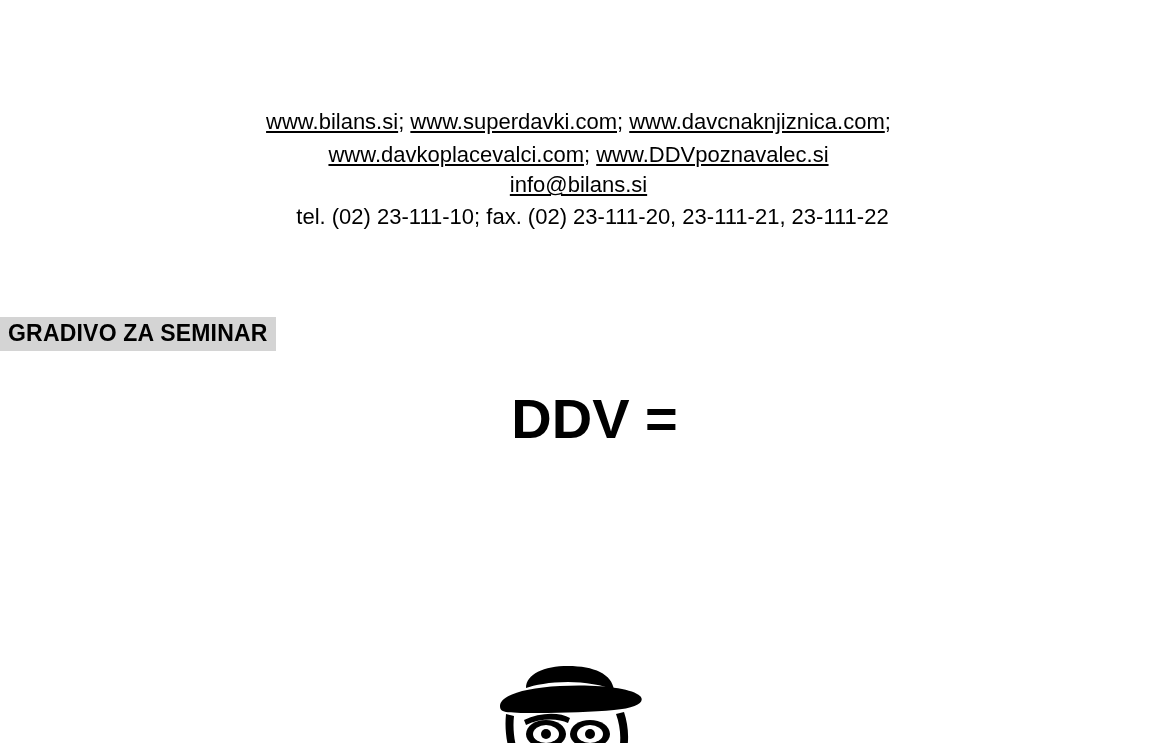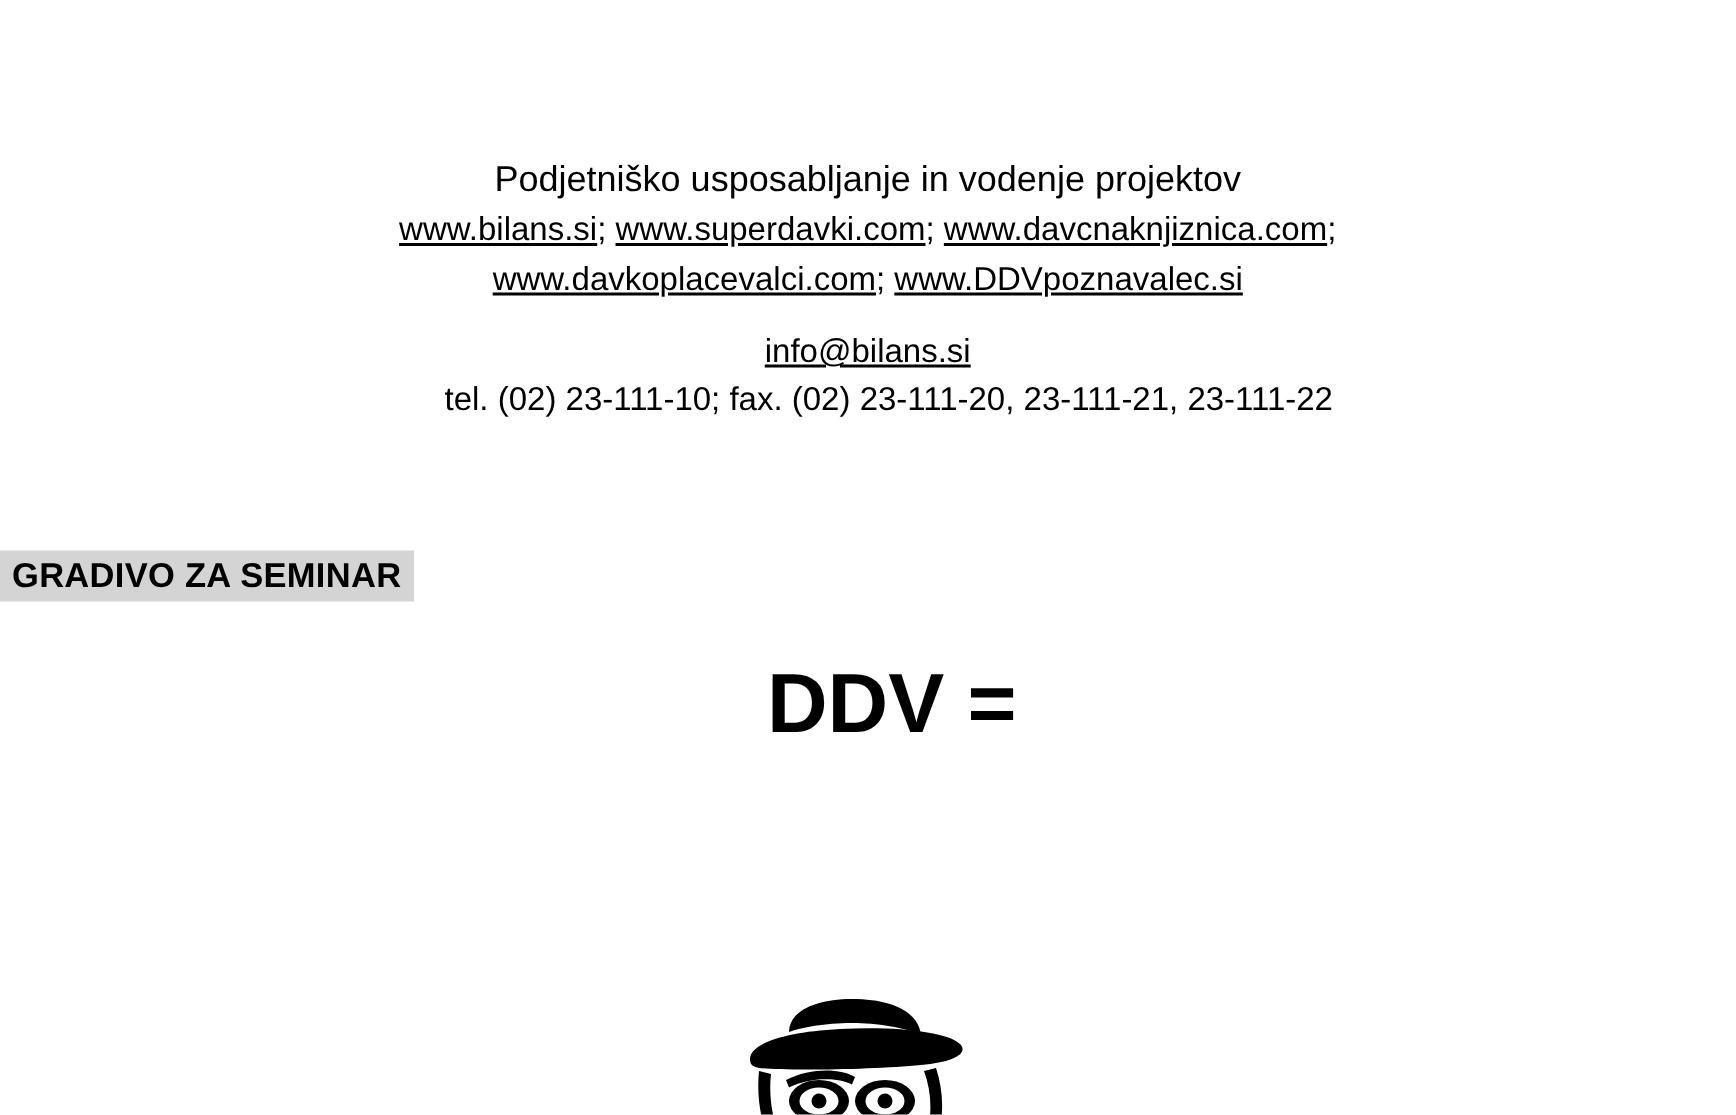--- a/index.html
+++ b/index.html
@@ -43,21 +43,21 @@
   .links-line a,
   .links-line .lnk {
     color: #000000;
     text-decoration: underline;
   }
   .links-line .sep {
     text-decoration: none;
   }
   .email-line {
     font-size: 22px;
-    margin-top: 20px;
+    margin-top: 2px;
   }
   .email-line .lnk {
     text-decoration: underline;
   }
   .tel-line {
     font-size: 22px;
     margin-top: 3px;
     padding-left: 28px;
   }
   .seminar-wrap {
@@ -109,21 +109,20 @@
     top: 0;
   }
 </style>
 </head>
 <body>
 
 <div class="page">
 
   <div class="header-block">
 
-    <div class="hdr-line1">Podjetniško usposabljanje in vodenje projektov</div>
 
 
     <div class="links-line">
       <span class="lnk">www.bilans.si</span><span class="sep">; </span><span class="lnk">www.superdavki.com</span><span class="sep">; </span><span class="lnk">www.davcnaknjiznica.com</span><span class="sep">; </span>
     </div>
 
     <div class="links-line">
       <span class="lnk">www.davkoplacevalci.com</span><span class="sep">; </span><span class="lnk">www.DDVpoznavalec.si</span>
     </div>
 

